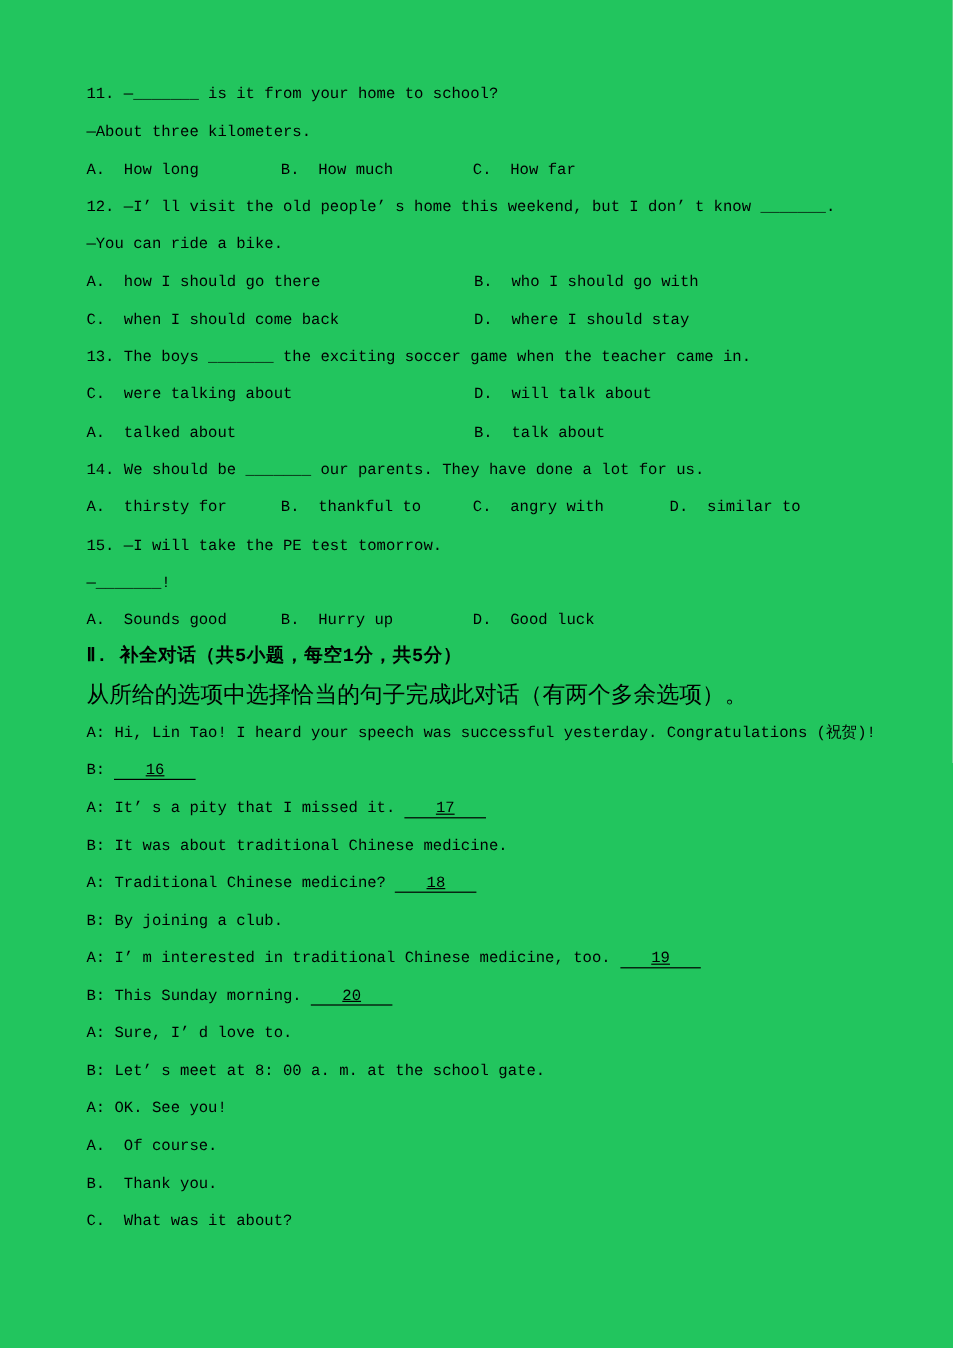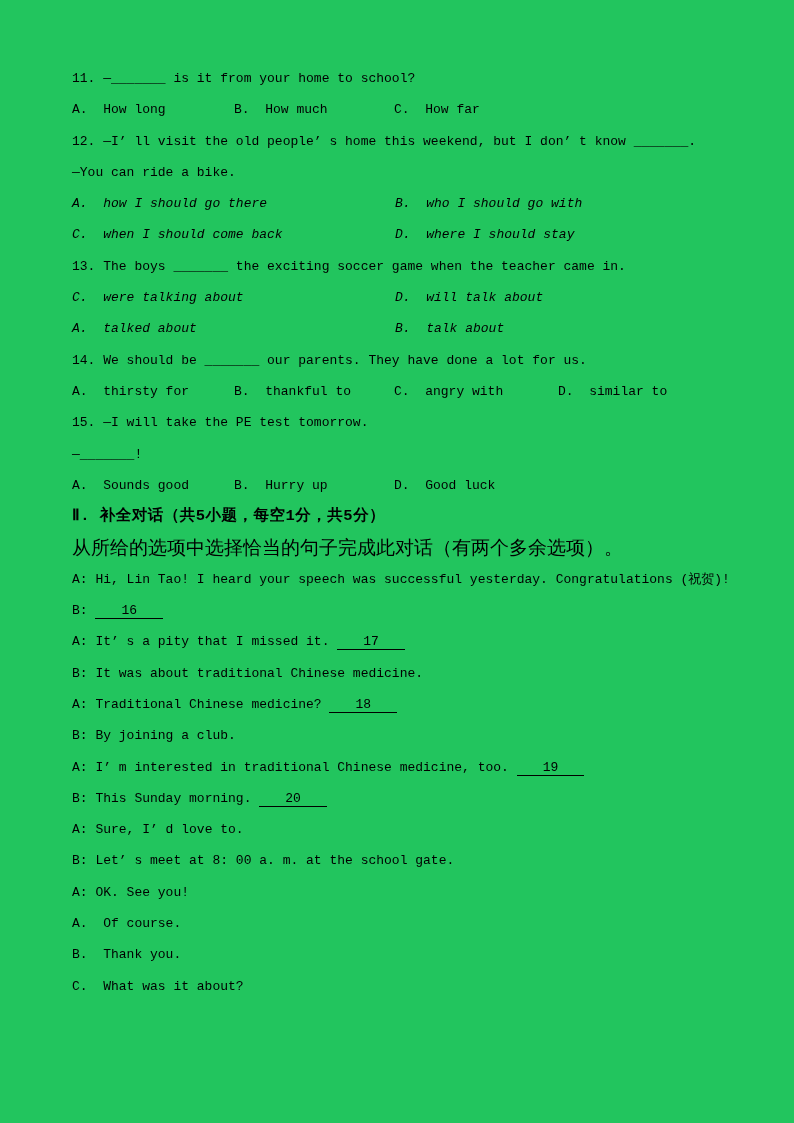--- a/index.html
+++ b/index.html
@@ -7,38 +7,39 @@
     width:794px;height:1123px;background:#22c55e;margin:0 auto;
     position:relative;overflow:hidden;box-sizing:border-box;
   }
   .content{padding:63px 40px 0 72px;box-sizing:border-box;}
   .line{
     height:31.3px;line-height:31.3px;
     font-family:"Liberation Mono","DejaVu Sans Mono",monospace;
     font-size:13px;color:#000;white-space:pre;
   }
   .row4{display:grid;grid-template-columns:162px 160px 164px 1fr;font-family:Liberation Mono, monospace;}
-  .row2{display:grid;grid-template-columns:323px 1fr;font-style:italic;}
+  .row2{display:grid;grid-template-columns:323px 1fr;}
   .sec-head{
     font-family:Liberation Mono, monospace;
     font-weight:bold;font-size:15.5px;letter-spacing:0.5px;
   }
   .instr{font-family:"DejaVu Sans","Liberation Sans",sans-serif;font-size:19px;}
   .blank-num{
     display:inline-block;line-height:15px;
-    border-bottom:1px solid #000;padding:0 26px;
+    border-bottom:1px solid #000;padding:0 26px;text-decoration:underline;
   }
 </style>
 </head>
 <body>
 
 <div class="page">
   <div class="content">
     <div id="mcq">
         <div class="line">11. —_______ is it from your home to school?</div>
+        <div class="line">—About three kilometers.</div>
         <div class="line row4"><span>A.  How long</span><span>B.  How much</span><span>C.  How far</span></div>
         <div class="line">12. —I’ ll visit the old people’ s home this weekend, but I don’ t know _______.</div>
         <div class="line">—You can ride a bike.</div>
         <div class="line row2"><span>A.  how I should go there</span><span>B.  who I should go with</span></div>
         <div class="line row2"><span>C.  when I should come back</span><span>D.  where I should stay</span></div>
         <div class="line">13. The boys _______ the exciting soccer game when the teacher came in.</div>
         <div class="line row2"><span>C.  were talking about</span><span>D.  will talk about</span></div>
         <div class="line row2"><span>A.  talked about</span><span>B.  talk about</span></div>
         <div class="line">14. We should be _______ our parents. They have done a lot for us.</div>
         <div class="line row4"><span>A.  thirsty for</span><span>B.  thankful to</span><span>C.  angry with</span><span>D.  similar to</span></div>

